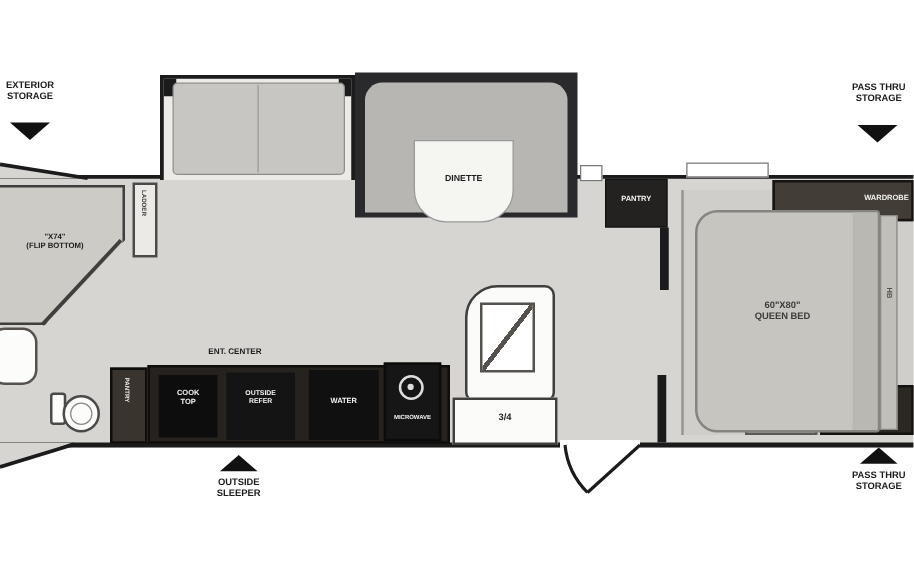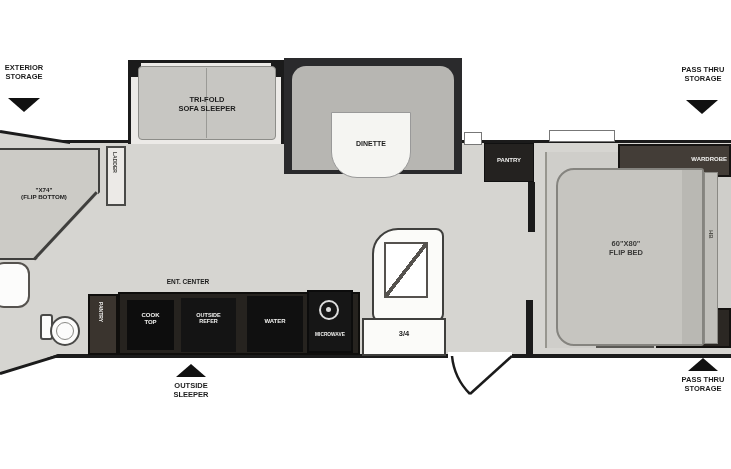--- a/index.html
+++ b/index.html
@@ -25,24 +25,20 @@
   <div class="abs" style="left:0;top:354px;width:58px;height:21px;background:#d6d5d1;clip-path:polygon(0 0,100% 0,0 100%);"></div>
   <div class="abs" style="left:0;top:372px;width:62px;height:3px;background:#1b1b1b;transform:rotate(-17deg);transform-origin:left center;"></div>
   <div class="abs" style="left:0;top:132px;width:68px;height:11px;background:#d6d5d1;clip-path:polygon(0 0,100% 100%,0 100%);"></div>
   <div class="abs" style="left:0;top:130px;width:71px;height:3px;background:#1b1b1b;transform:rotate(9deg);transform-origin:left center;"></div>
 
   <div class="abs" style="left:128px;top:60px;width:156px;height:84px;background:#eceae7;border:3px solid #1b1b1b;border-bottom:none;"></div>
   <div class="abs" style="left:131px;top:63px;width:10px;height:14px;background:#1b1b1b;"></div>
   <div class="abs" style="left:271px;top:63px;width:10px;height:14px;background:#1b1b1b;"></div>
   <div class="abs" style="left:138px;top:66px;width:138px;height:74px;background:#c7c6c2;border:1px solid #8d8d89;border-radius:4px;"></div>
   <div class="abs" style="left:206px;top:68px;width:1px;height:70px;background:#9a9a96;"></div>
-  <div class="lbl" style="left:138px;top:96px;width:138px;font-size:7.5px;">
-    <div>TRI-FOLD</div>
-    <div>SOFA SLEEPER</div>
-  </div>
 
   <div class="abs" style="left:284px;top:58px;width:178px;height:116px;background:#2a2a2c;"></div>
   <div class="abs" style="left:292px;top:66px;width:162px;height:104px;background:#b7b6b2;border-radius:14px 14px 0 0;"></div>
   <div class="abs" style="left:331px;top:112px;width:80px;height:66px;background:#f5f5f2;border:1px solid #999;border-radius:0 0 26px 26px;"></div>
   <div class="lbl" style="left:331px;top:140px;width:80px;font-size:7px;">DINETTE</div>
 
   <div class="abs" style="left:464px;top:132px;width:18px;height:13px;background:#fff;border:1px solid #777;"></div>
   <div class="abs" style="left:549px;top:130px;width:66px;height:12px;background:#fff;border:1px solid #777;"></div>
 
   <div class="abs" style="left:484px;top:143px;width:50px;height:39px;background:#242220;border:1px solid #111;"></div>
@@ -55,21 +51,21 @@
   <div class="abs" style="left:618px;top:144px;width:113px;height:33px;background:#433d37;border:2px solid #161412;"></div>
   <div class="lbl lblw" style="left:640px;top:156px;width:91px;font-size:6px;text-align:right;padding-right:4px;">WARDROBE</div>
   <div class="abs" style="left:596px;top:314px;width:58px;height:34px;background:#c9c8c3;border:2px solid #5a5955;"></div>
   <div class="abs" style="left:656px;top:308px;width:75px;height:40px;background:#2b2723;border:2px solid #141210;"></div>
   <div class="lbl lblw" style="left:656px;top:323px;width:75px;font-size:5.5px;">WARDROBE</div>
 
   <div class="abs" style="left:556px;top:168px;width:148px;height:178px;background:#c6c5c0;border:2px solid #85847f;border-radius:18px 3px 3px 18px;"></div>
   <div class="abs" style="left:682px;top:170px;width:20px;height:174px;background:#b9b8b3;"></div>
   <div class="lbl" style="left:556px;top:240px;width:140px;font-size:7.5px;color:#3a3a38;">
     <div>60"X80"</div>
-    <div>FLIP BED</div>
+    <div>QUEEN BED</div>
   </div>
   <div class="abs" style="left:704px;top:172px;width:14px;height:172px;background:#c0bfba;border:1px solid #8a8984;"></div>
   <div class="lbl vtext" style="left:707px;top:230px;font-size:6px;color:#55544f;">HB</div>
 
   <div class="lbl" style="left:146px;top:278px;width:84px;font-size:6.5px;">ENT. CENTER</div>
   <div class="abs" style="left:118px;top:292px;width:242px;height:63px;background:#26231f;border:2px solid #0f0e0c;"></div>
   <div class="abs" style="left:88px;top:294px;width:30px;height:61px;background:#3a342e;border:2px solid #0f0e0c;"></div>
   <div class="lbl lblw vtext" style="left:97px;top:302px;font-size:5px;">PANTRY</div>
   <div class="abs" style="left:127px;top:300px;width:47px;height:50px;background:#0d0d0d;"></div>
   <div class="lbl lblw" style="left:127px;top:312px;width:47px;font-size:6px;">

